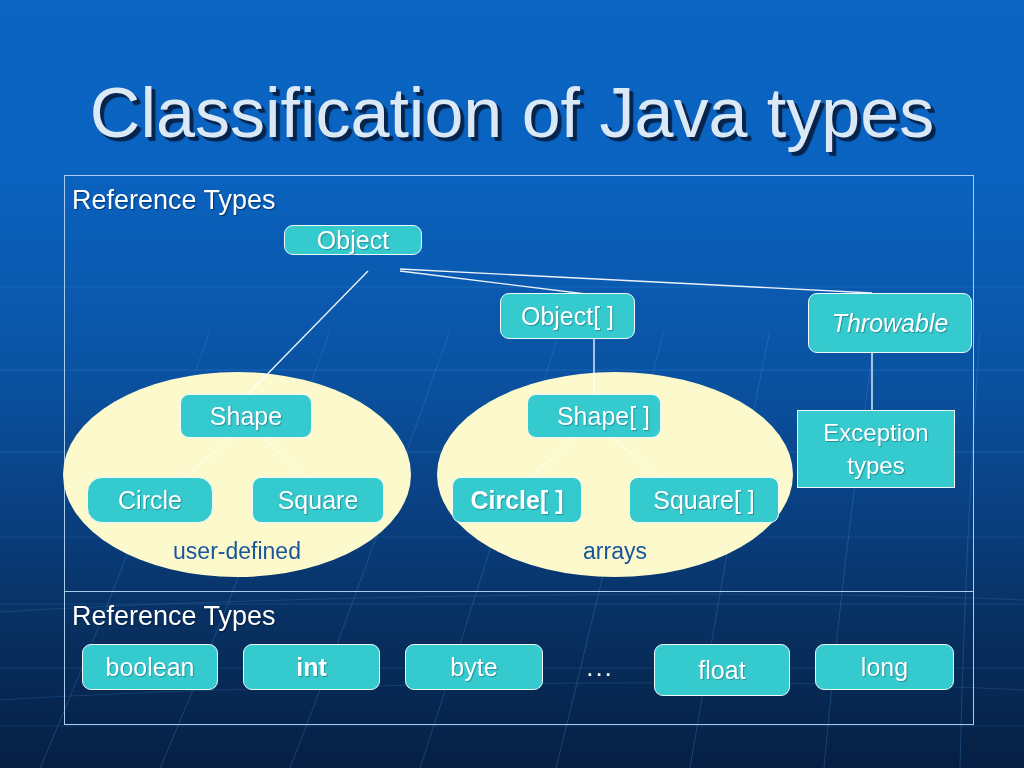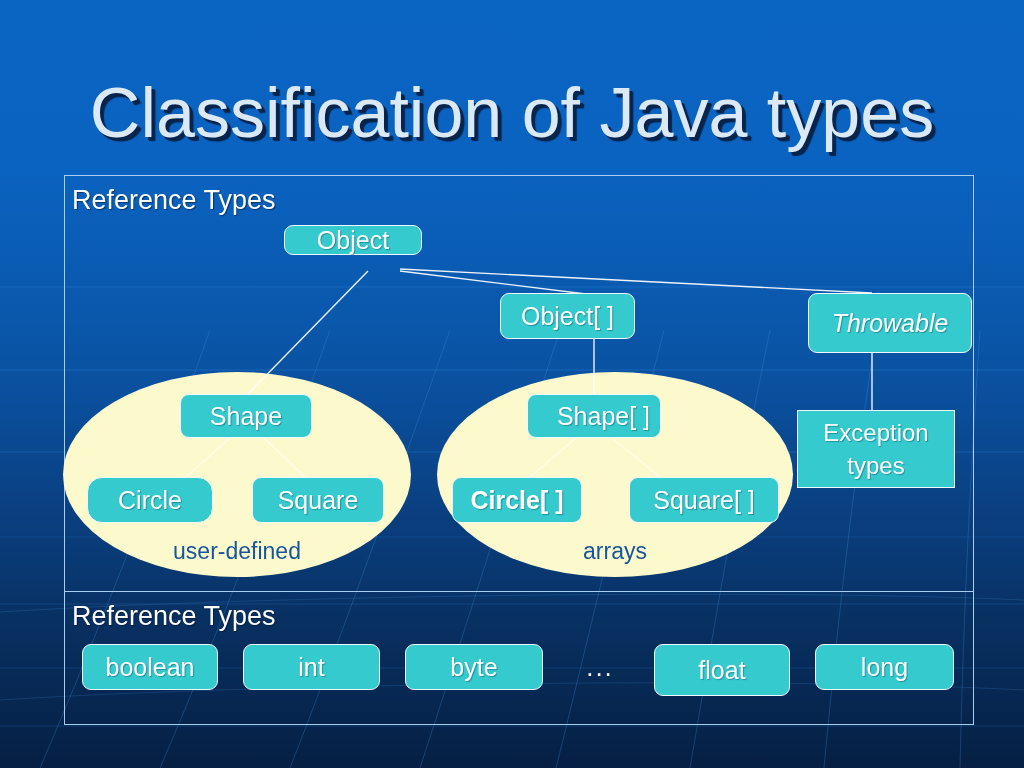--- a/index.html
+++ b/index.html
@@ -136,21 +136,21 @@
 
   #box-shape       { left: 180px; top: 394px; width: 132px; height: 44px; }
   #box-circle      { left: 87px;  top: 477px; width: 126px; height: 46px; border-radius: 15px; }
   #box-square      { left: 252px; top: 477px; width: 132px; height: 46px; }
 
   #box-shape-arr   { left: 527px; top: 394px; width: 134px; height: 44px; padding-left: 19px; }
   #box-circle-arr  { left: 452px; top: 477px; width: 130px; height: 46px; font-weight: bold; }
   #box-square-arr  { left: 629px; top: 477px; width: 150px; height: 46px; }
 
   #box-boolean     { left: 82px;  top: 644px; width: 136px; height: 46px; }
-  #box-int         { left: 243px; top: 644px; width: 137px; height: 46px; }
+  #box-int         { left: 243px; top: 644px; width: 137px; height: 46px; font-weight: bold; }
   #box-byte        { left: 405px; top: 644px; width: 138px; height: 46px; }
   #box-float       { left: 654px; top: 644px; width: 136px; height: 52px; }
   #box-long        { left: 815px; top: 644px; width: 139px; height: 46px; }
 
   #ellipsis-dots {
     position: absolute;
     left: 566px;
     top: 648px;
     width: 68px;
     text-align: center;

